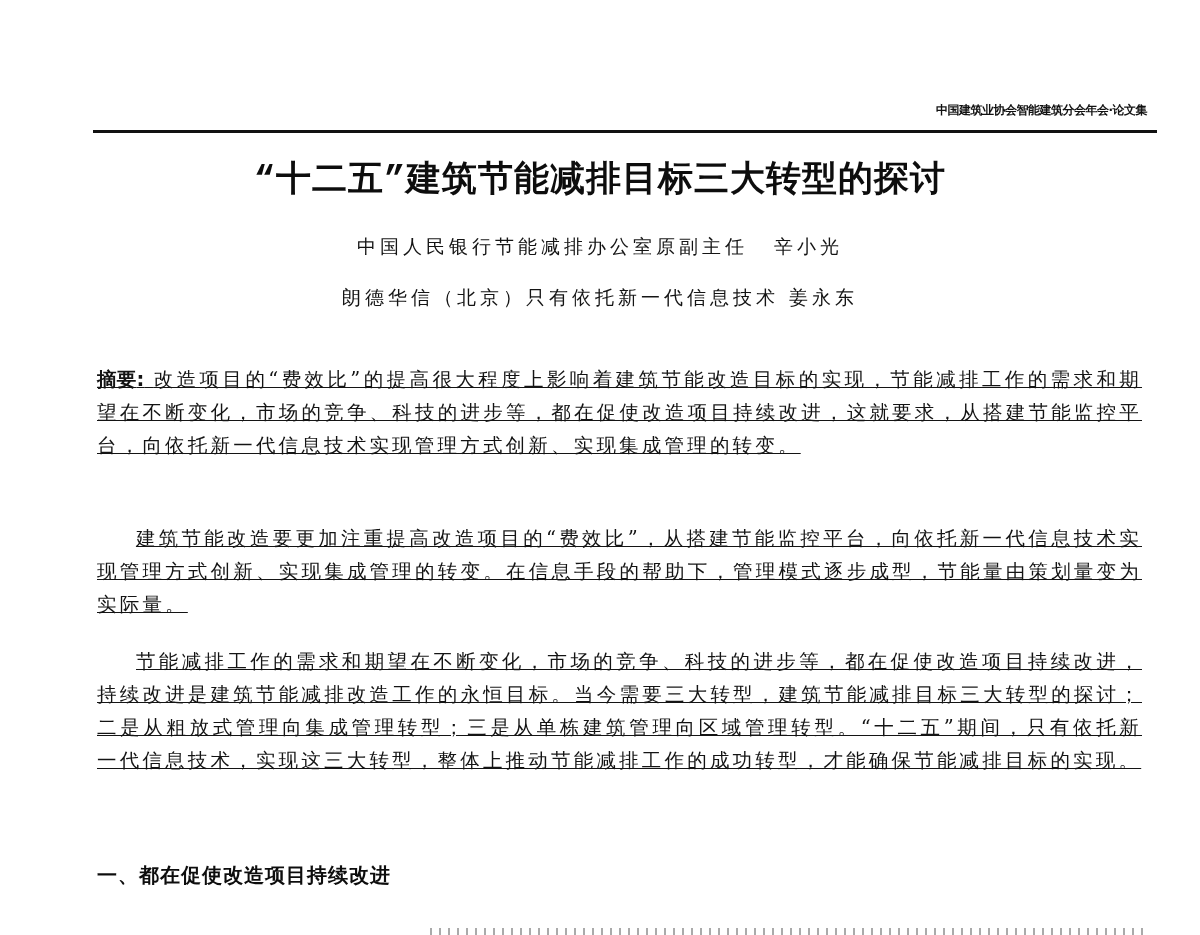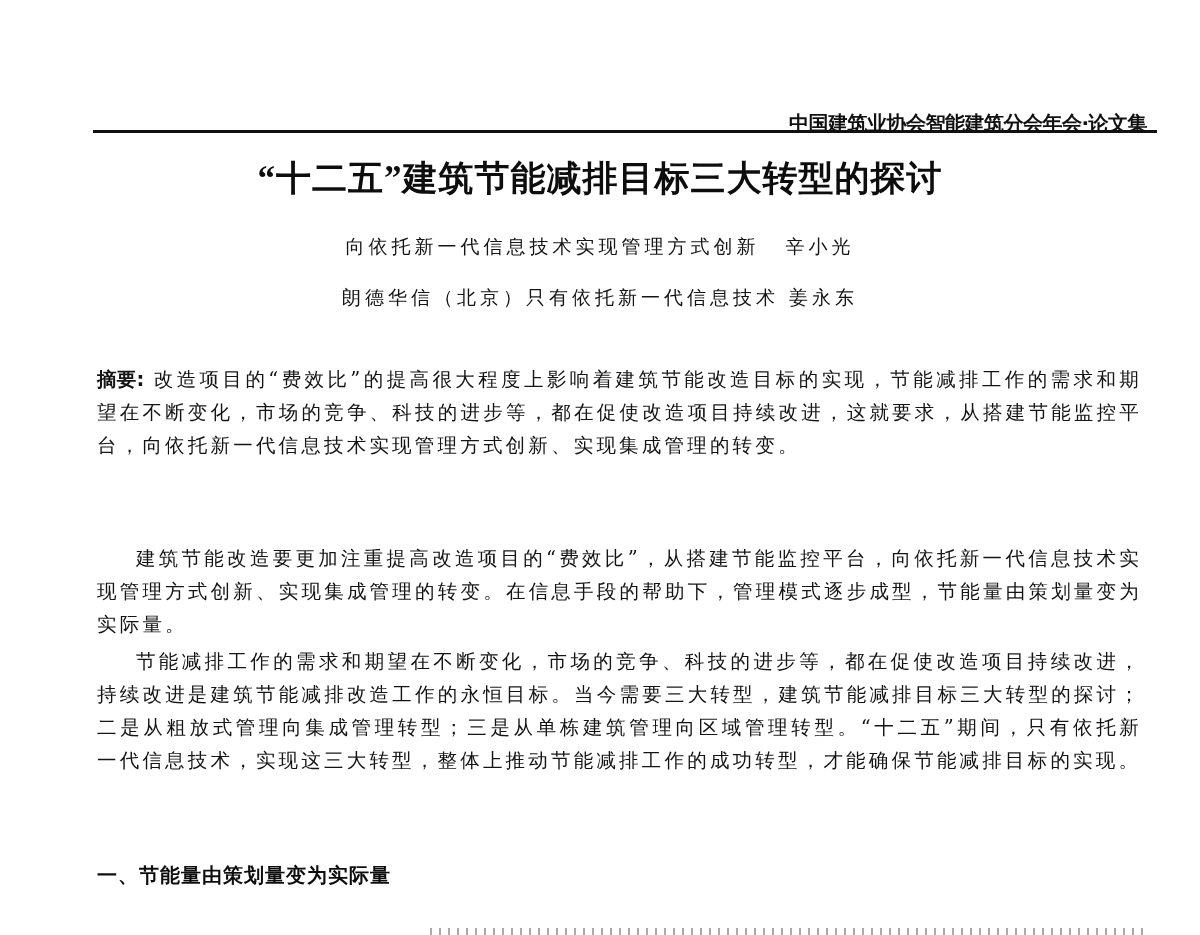--- a/index.html
+++ b/index.html
@@ -22,32 +22,31 @@
       width: 1064px;
       height: 30px;
       border-bottom: 3px solid #111111;
     }
     .running-header-text {
       position: absolute;
       right: 10px;
       top: 2px;
       font-family: "DejaVu Sans", "Liberation Sans", sans-serif;
       font-weight: bold;
-      font-size: 20px;
+      font-size: 12px;
       letter-spacing: -0.5px;
       color: #111111;
-      margin-top: 8px;
     }
     .title {
       position: absolute;
       left: 0;
       width: 1200px;
       top: 155px;
       text-align: center;
-      font-family: Liberation Serif, serif;
+      font-family: Liberation Mono, monospace;
       font-weight: bold;
       font-size: 35px;
       letter-spacing: 1px;
       color: #0d0d0d;
     }
     .author-line {
       position: absolute;
       left: 0;
       width: 1200px;
       text-align: center;
@@ -60,28 +59,29 @@
     .author-gap { display: inline-block; width: 26px; }
     .body-text {
       position: absolute;
       left: 97px;
       width: 1045px;
       font-size: 19.5px;
       line-height: 33px;
       letter-spacing: 3.2px;
       text-align: justify;
       color: #141414;
+      text-decoration: underline;
     }
     .abstract { top: 363px; }
     .abstract-label {
       font-family: "DejaVu Sans", "Liberation Sans", sans-serif;
       font-weight: bold;
       letter-spacing: 0;
     }
-    .para-1 { top: 522px; text-indent: 2em; margin-top: 20px; }
+    .para-1 { top: 522px; text-indent: 2em; }
     .para-2 { top: 645px; text-indent: 2em; }
     .section-heading {
       position: absolute;
       left: 97px;
       top: 862px;
       font-family: "DejaVu Sans", "Liberation Sans", sans-serif;
       font-weight: bold;
       font-size: 20px;
       letter-spacing: 1px;
       color: #0d0d0d;
@@ -99,31 +99,31 @@
 </head>
 <body>
 
 <div class="running-header">
   <span class="running-header-text">中国建筑业协会智能建筑分会年会·论文集</span>
 </div>
 
 <div class="title">“十二五”建筑节能减排目标三大转型的探讨</div>
 
 <div class="author-line author-1">
-  <span>向依托新一代信息技术实现管理方式创新</span><span class="author-gap"></span><span>辛小光</span>
+  <span>中国人民银行节能减排办公室原副主任</span><span class="author-gap"></span><span>辛小光</span>
 </div>
 
 <div class="author-line author-2">
   <span>朗德华信（北京）只有依托新一代信息技术</span> <span>姜永东</span>
 </div>
 
 <div class="body-text abstract">
   <span class="abstract-label">摘要</span><span class="abstract-label">:</span>
   <span>改造项目的“费效比”的提高很大程度上影响着建筑节能改造目标的实现，节能减排工作的需求和期望在不断变化，市场的竞争、科技的进步等，都在促使改造项目持续改进，这就要求，从搭建节能监控平台，向依托新一代信息技术实现管理方式创新、实现集成管理的转变。</span>
 </div>
 
 <div class="body-text para-1">建筑节能改造要更加注重提高改造项目的“费效比”，从搭建节能监控平台，向依托新一代信息技术实现管理方式创新、实现集成管理的转变。在信息手段的帮助下，管理模式逐步成型，节能量由策划量变为实际量。</div>
 
 <div class="body-text para-2">节能减排工作的需求和期望在不断变化，市场的竞争、科技的进步等，都在促使改造项目持续改进，持续改进是建筑节能减排改造工作的永恒目标。当今需要三大转型，建筑节能减排目标三大转型的探讨；二是从粗放式管理向集成管理转型；三是从单栋建筑管理向区域管理转型。“十二五”期间，只有依托新一代信息技术，实现这三大转型，整体上推动节能减排工作的成功转型，才能确保节能减排目标的实现。</div>
 
-<div class="section-heading">一、节能量由策划量变为实际量</div>
+<div class="section-heading">一、都在促使改造项目持续改进</div>
 
 <div class="cutoff-line"></div>
 
 </body></html>

